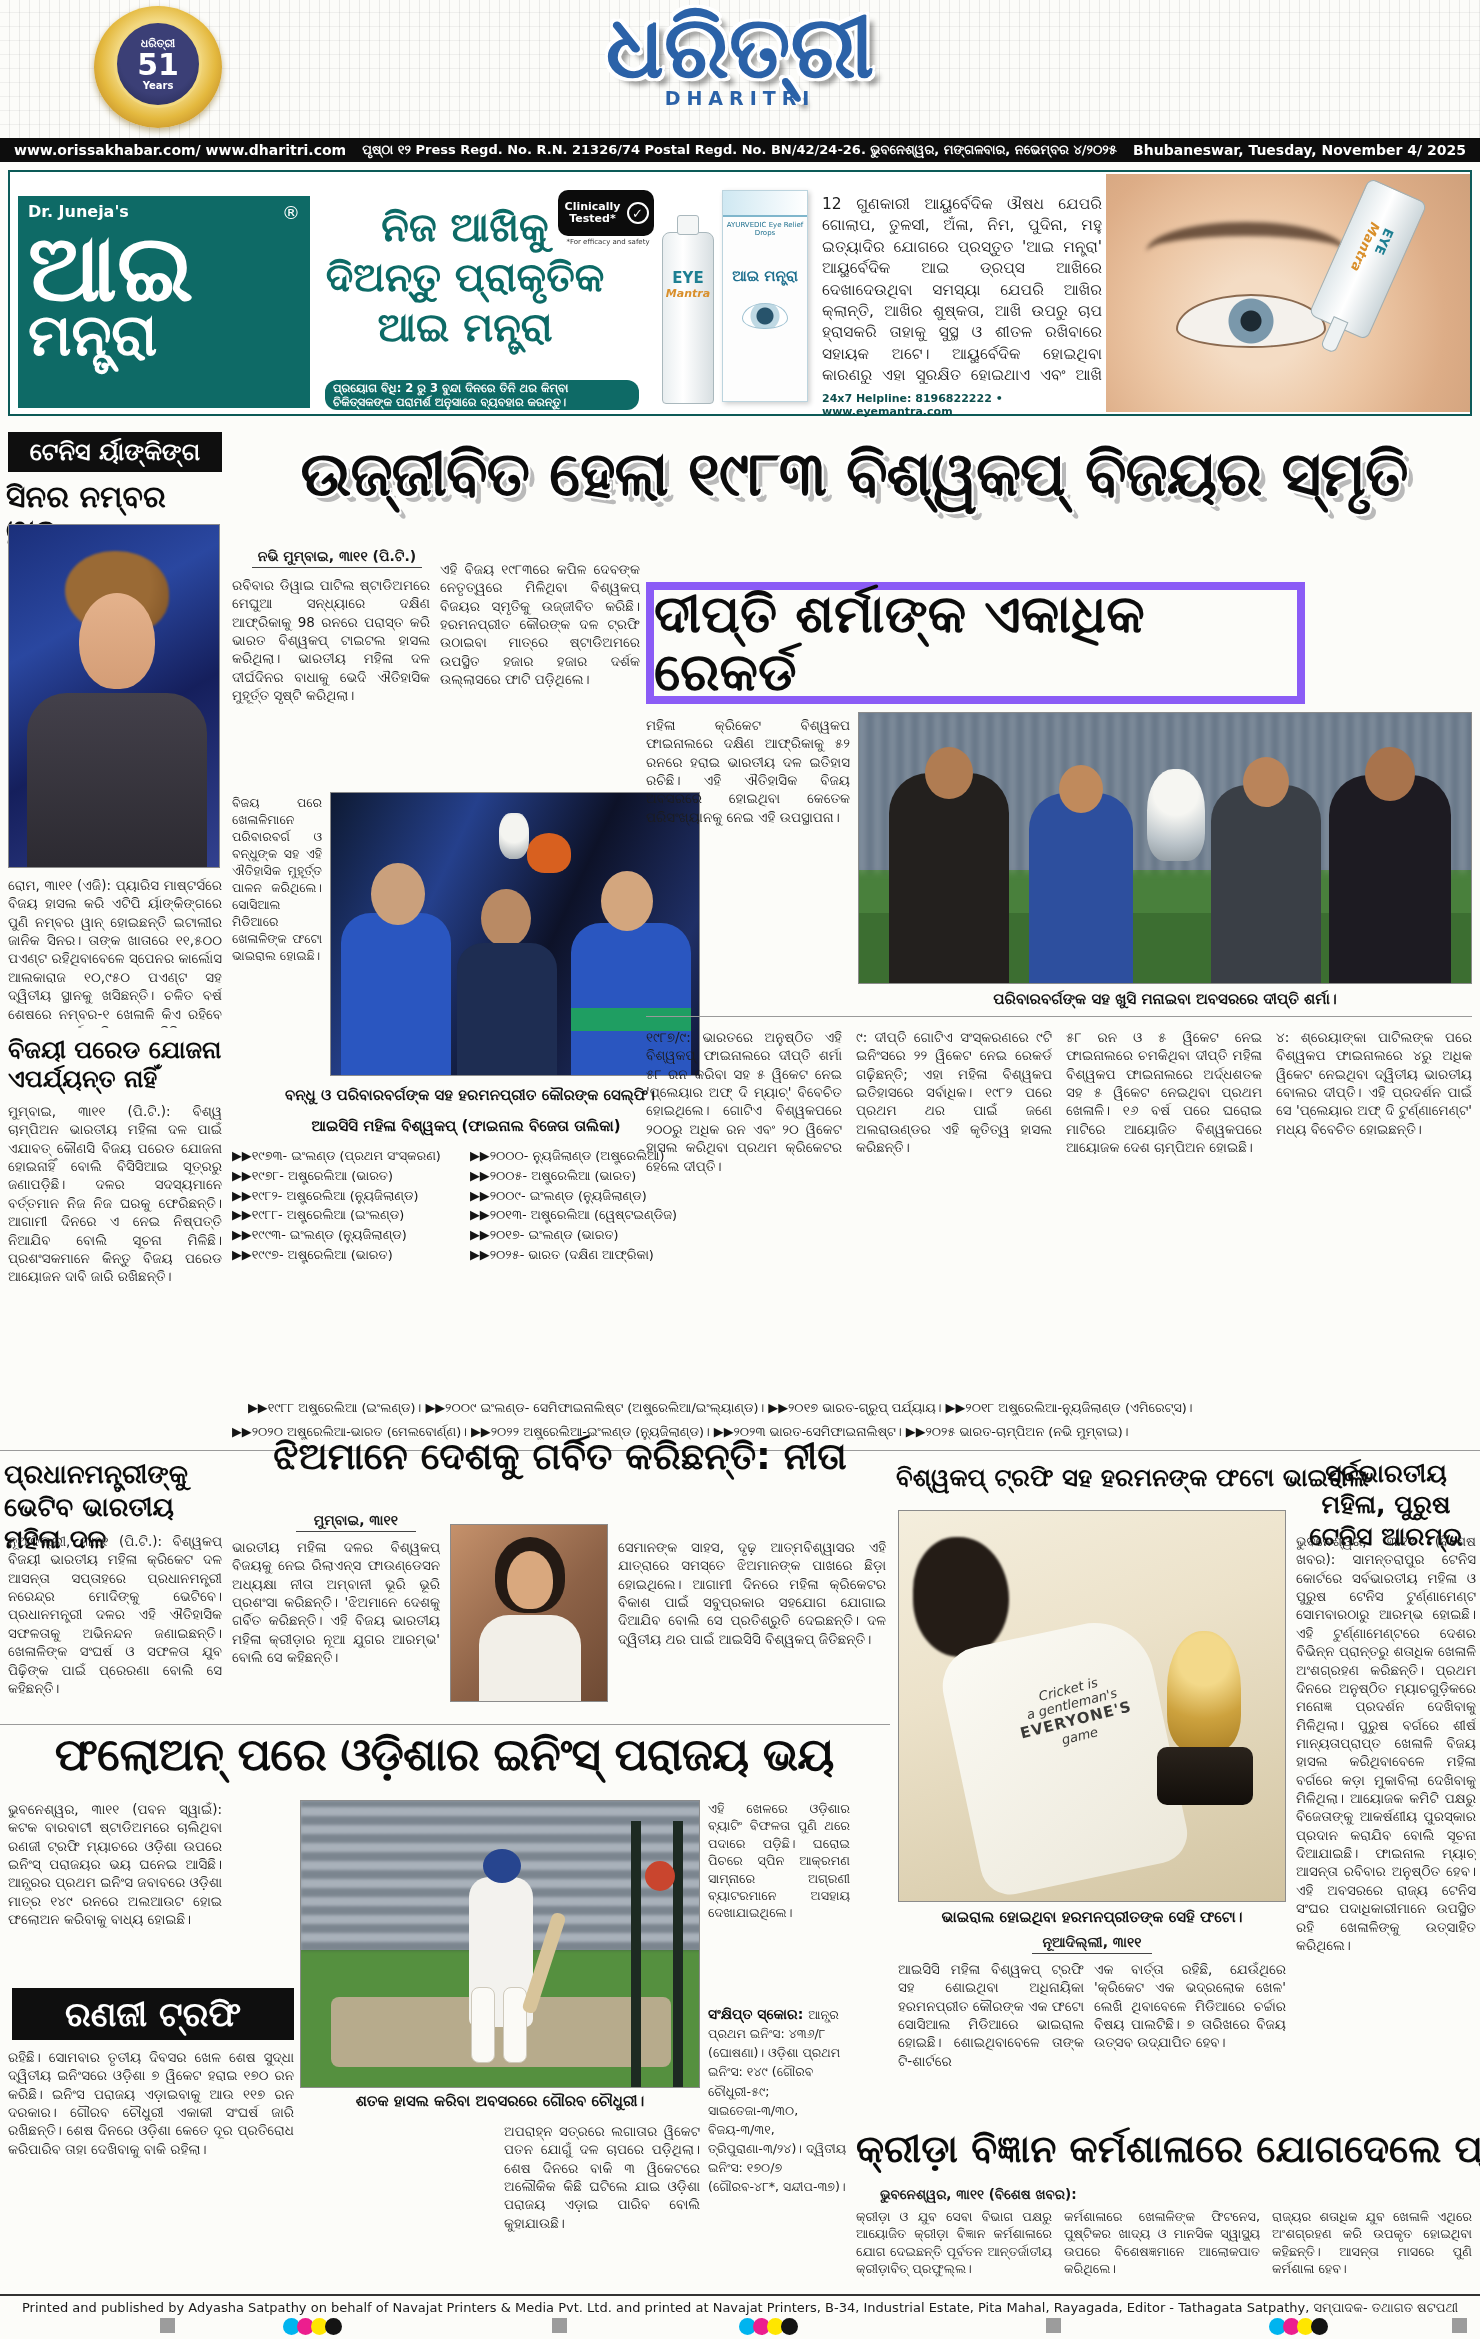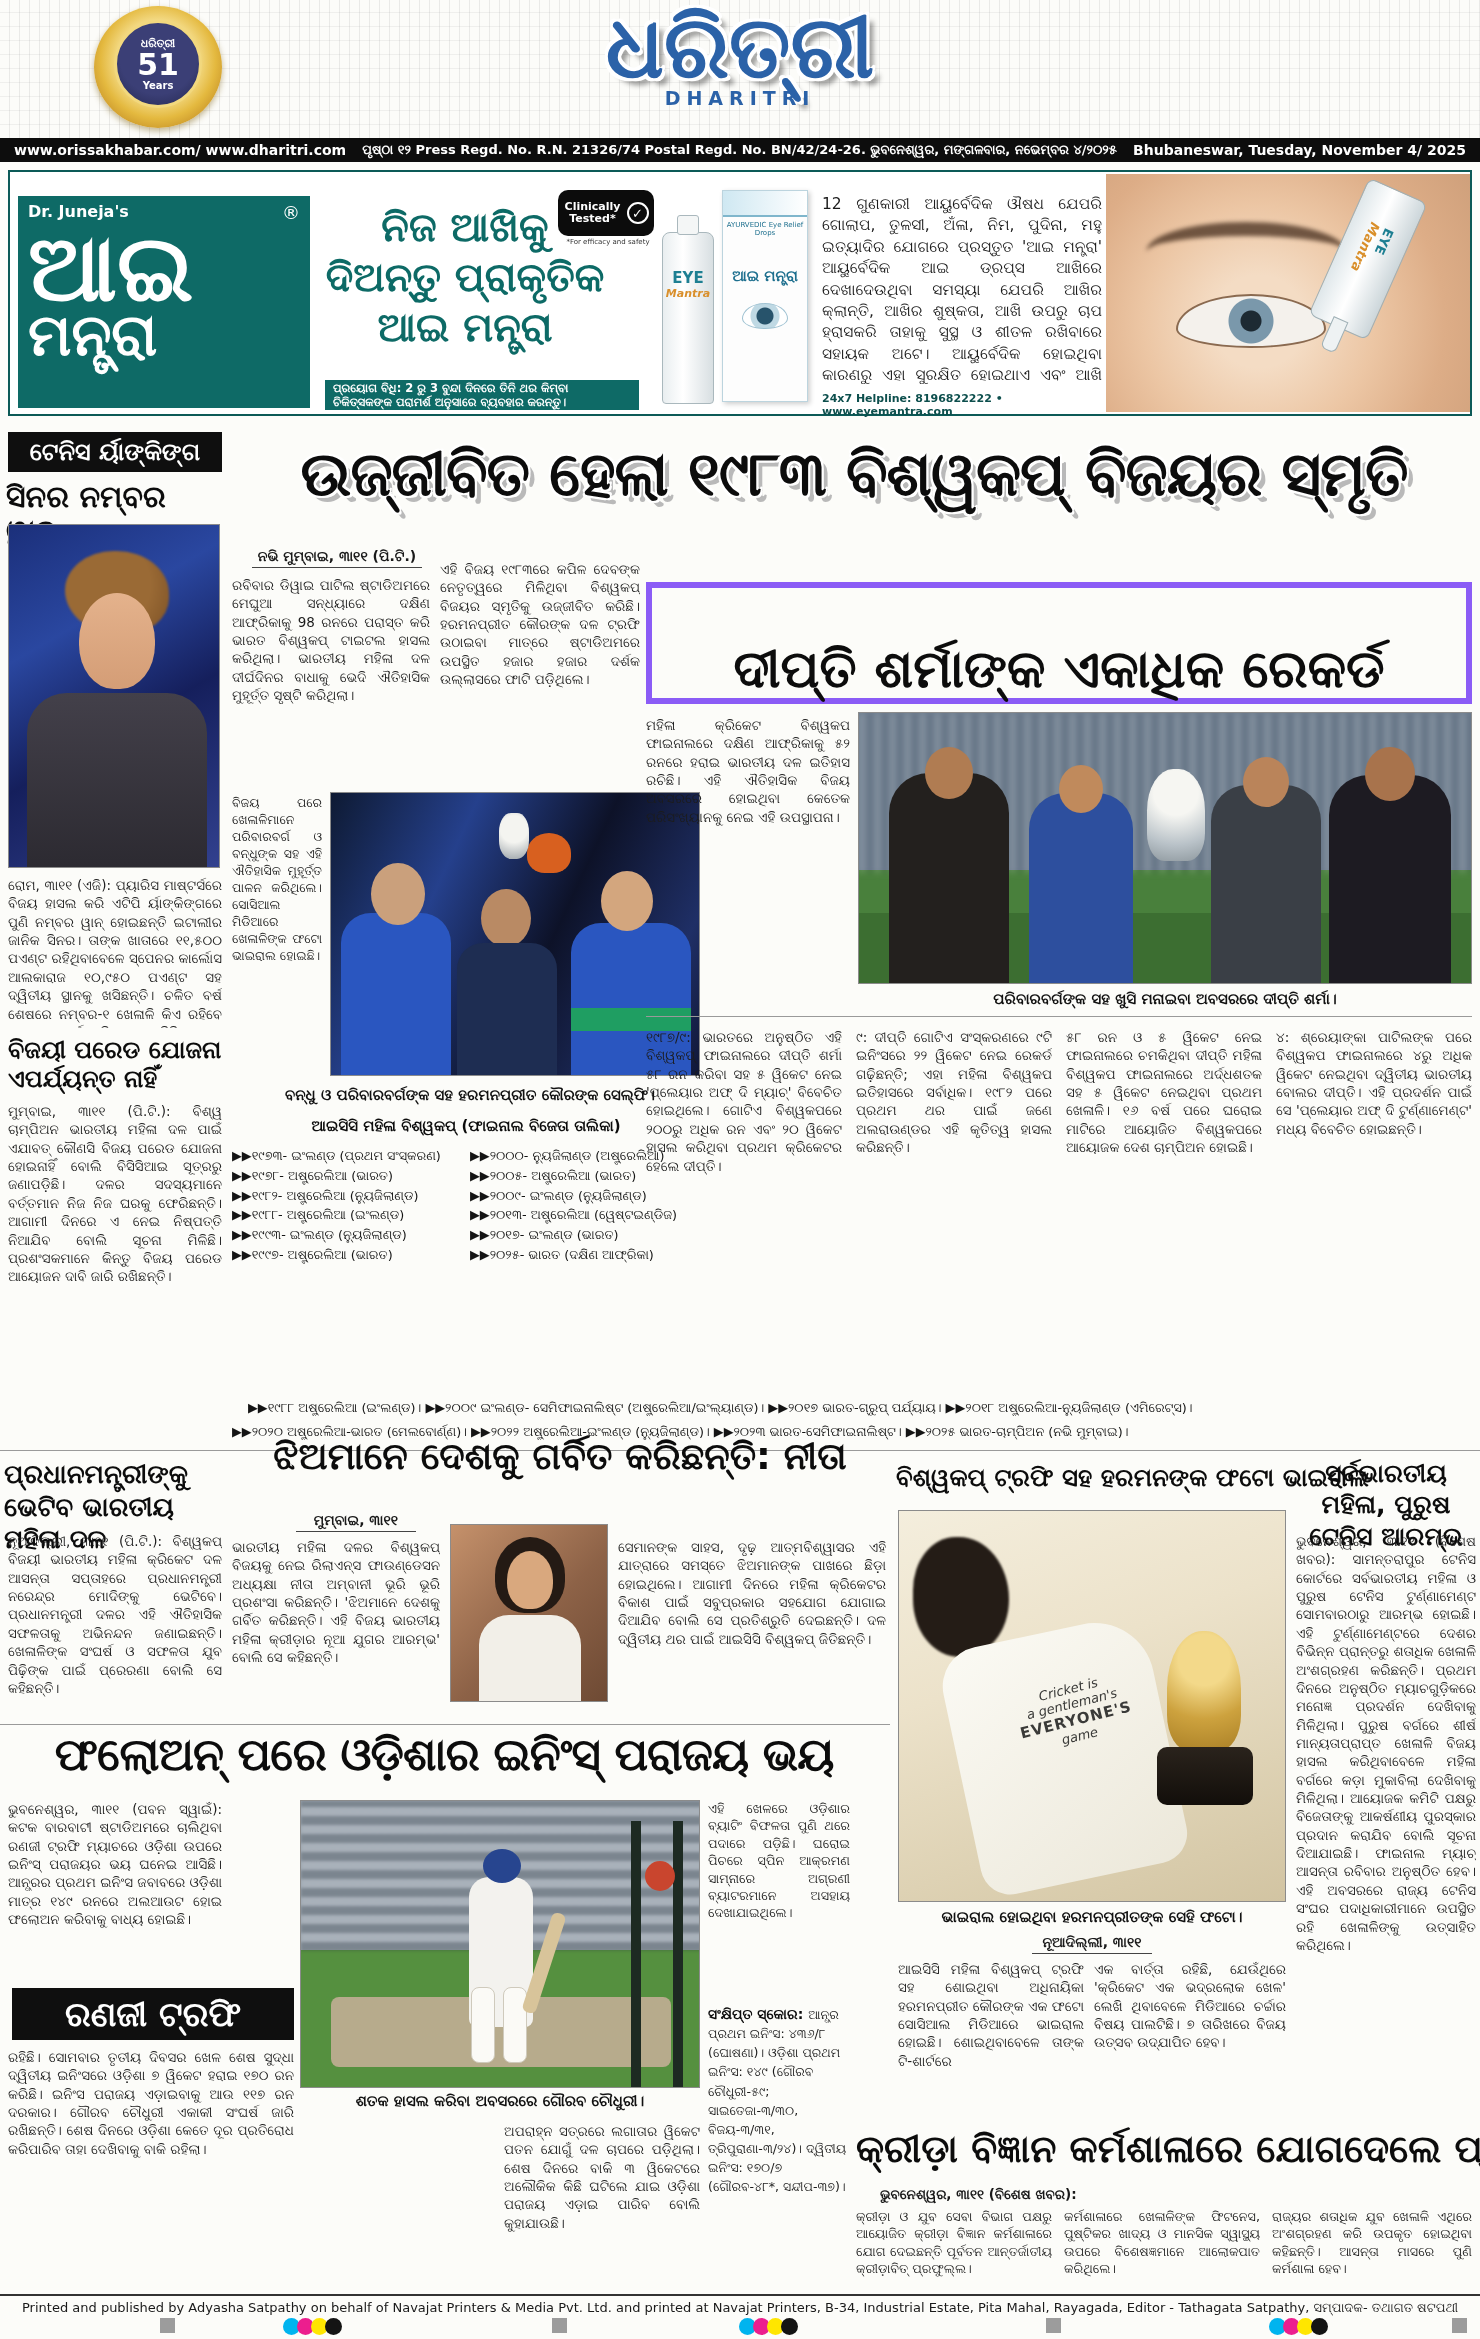--- a/index.html
+++ b/index.html
@@ -69,21 +69,21 @@
       <div style="font-size:92px;font-weight:800;line-height:.95;margin-top:2px;">ଆଇ</div>
       <div style="font-size:58px;font-weight:800;line-height:1;margin-top:-6px;">ମନ୍ତ୍ରା</div>
     </div>
 
     <div class="abs" style="left:315px;top:30px;width:280px;height:160px;text-align:center;">
       <div class="teal" style="font-size:40px;font-weight:800;line-height:1.25;">ନିଜ ଆଖିକୁ</div>
       <div class="teal" style="font-size:40px;font-weight:800;line-height:1.25;">ଦିଅନ୍ତୁ ପ୍ରାକୃତିକ</div>
       <div class="teal" style="font-size:40px;font-weight:800;line-height:1.25;">ଆଇ ମନ୍ତ୍ରା</div>
     </div>
     <div class="abs" style="left:315px;top:208px;width:314px;height:30px;background:#0e6a66;color:#fff;
-         font-size:11.5px;font-weight:bold;display:flex;align-items:center;padding:0 8px;">
+         font-size:11.5px;font-weight:bold;display:flex;align-items:center;padding:0 8px;border-radius:12px;">
       <span>ପ୍ରୟୋଗ ବିଧି: 2 ରୁ 3 ବୁନ୍ଦା ଦିନରେ ତିନି ଥର କିମ୍ବା ଚିକିତ୍ସକଙ୍କ ପରାମର୍ଶ ଅନୁସାରେ ବ୍ୟବହାର କରନ୍ତୁ।</span>
     </div>
 
     <div class="abs" style="left:548px;top:18px;width:96px;height:46px;background:#0c0c0c;border-radius:10px;
          color:#fff;display:flex;align-items:center;justify-content:center;gap:5px;">
       <span style="font-size:11px;font-weight:bold;text-align:center;width:58px;line-height:1.1;">Clinically Tested*</span>
       <span style="width:22px;height:22px;border:2px solid #fff;border-radius:50%;display:flex;align-items:center;justify-content:center;font-size:13px;">✓</span>
     </div>
     <div class="abs" style="left:552px;top:66px;width:92px;font-size:7px;text-align:center;color:#333;">*For efficacy and safety</div>
 
@@ -168,21 +168,21 @@
   </div>
   <div class="abs" style="left:470px;top:1146px;width:230px;height:246px;">
     <div class="li">▶▶୨୦୦୦- ନ୍ୟୁଜିଲାଣ୍ଡ (ଅଷ୍ଟ୍ରେଲିଆ)</div>
     <div class="li">▶▶୨୦୦୫- ଅଷ୍ଟ୍ରେଲିଆ (ଭାରତ)</div>
     <div class="li">▶▶୨୦୦୯- ଇଂଲଣ୍ଡ (ନ୍ୟୁଜିଲାଣ୍ଡ)</div>
     <div class="li">▶▶୨୦୧୩- ଅଷ୍ଟ୍ରେଲିଆ (ୱେଷ୍ଟଇଣ୍ଡିଜ)</div>
     <div class="li">▶▶୨୦୧୭- ଇଂଲଣ୍ଡ (ଭାରତ)</div>
     <div class="li">▶▶୨୦୨୫- ଭାରତ (ଦକ୍ଷିଣ ଆଫ୍ରିକା)</div>
   </div>
 
-  <div class="abs" style="left:646px;top:582px;width:826px;height:122px;border:6px solid #8b5cf6;display:flex;align-items:flex-end;justify-content:center;">
+  <div class="abs" style="left:646px;top:582px;width:659px;height:122px;border:8px solid #8b5cf6;display:flex;align-items:center;justify-content:center;">
     <span class="hl" style="font-size:52px;">ଦୀପ୍ତି ଶର୍ମାଙ୍କ ଏକାଧିକ ରେକର୍ଡ</span>
   </div>
   <div class="abs bt" style="left:646px;top:716px;width:204px;height:268px;">ମହିଳା କ୍ରିକେଟ ବିଶ୍ୱକପ ଫାଇନାଲରେ ଦକ୍ଷିଣ ଆଫ୍ରିକାକୁ ୫୨ ରନରେ ହରାଇ ଭାରତୀୟ ଦଳ ଇତିହାସ ରଚିଛି। ଏହି ଐତିହାସିକ ବିଜୟ ଅବସରରେ ହୋଇଥିବା କେତେକ ପରିସଂଖ୍ୟାନକୁ ନେଇ ଏହି ଉପସ୍ଥାପନା।</div>
 
   <div class="abs photo" style="left:858px;top:712px;width:614px;height:272px;
        background:linear-gradient(#6d7d8e 0 58%,#49803c 58% 74%,#3c6e31 74% 100%);">
     <div class="abs" style="left:0;top:0;width:614px;height:160px;
          background:repeating-linear-gradient(90deg,rgba(255,255,255,.16) 0 7px,rgba(60,70,90,.18) 7px 15px);filter:blur(3px);"></div>
     <div class="abs" style="left:30px;top:60px;width:120px;height:212px;border-radius:40px 40px 0 0;background:#23201e;"></div>
     <div class="abs" style="left:66px;top:34px;width:48px;height:52px;border-radius:50%;background:#b07c52;"></div>

